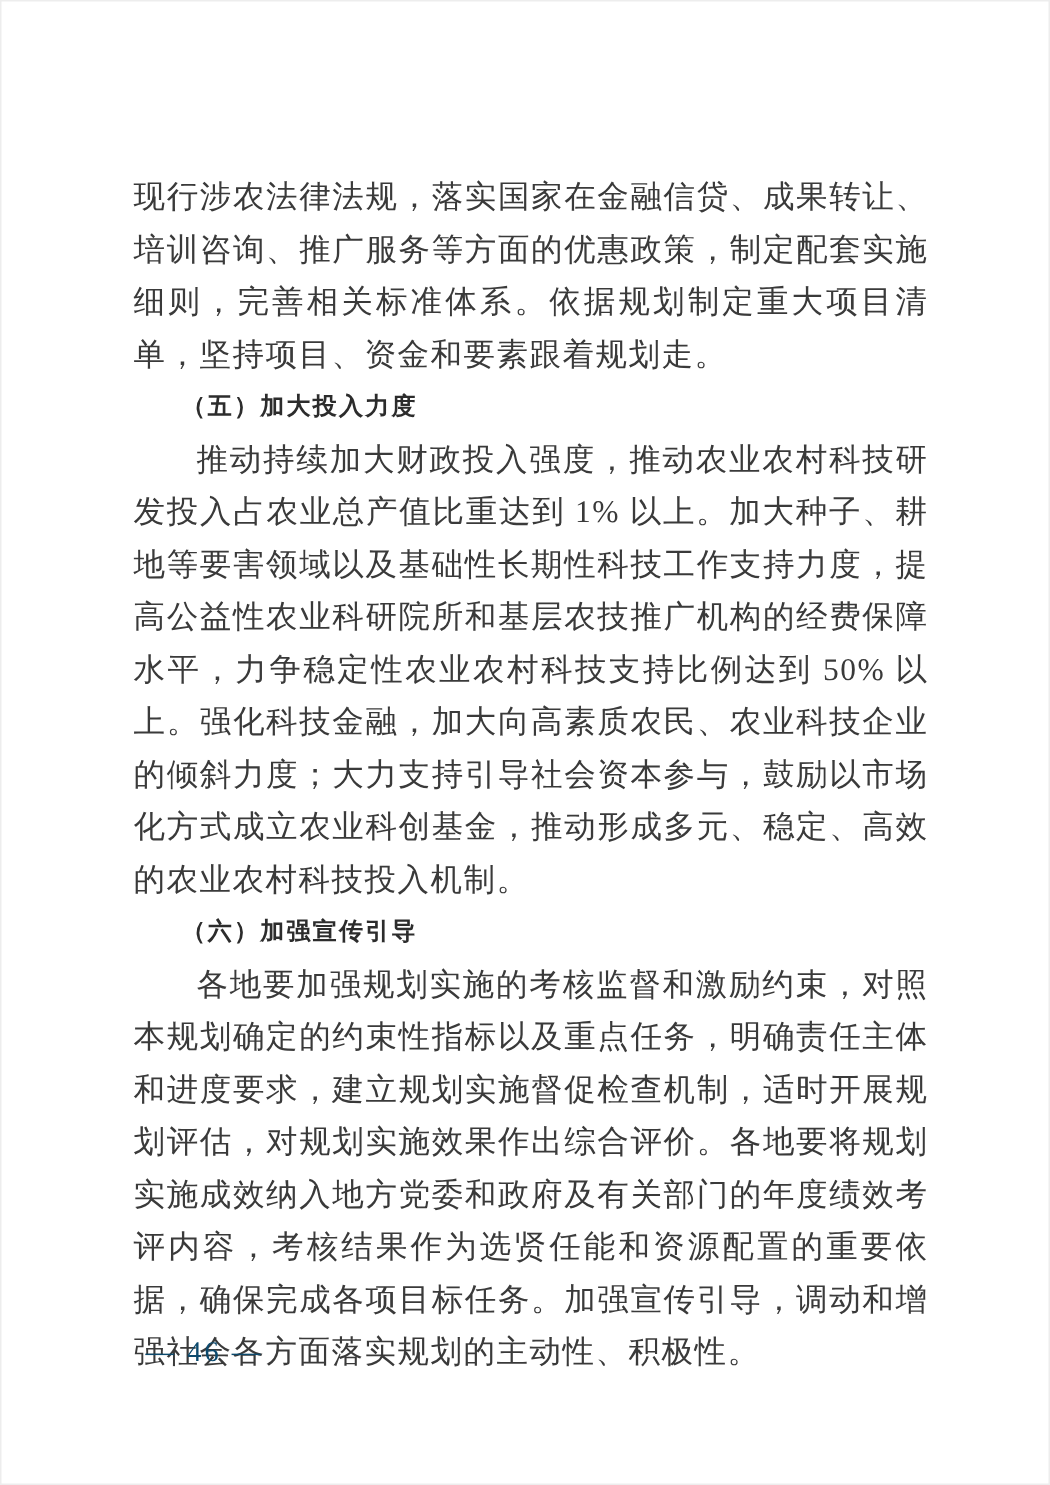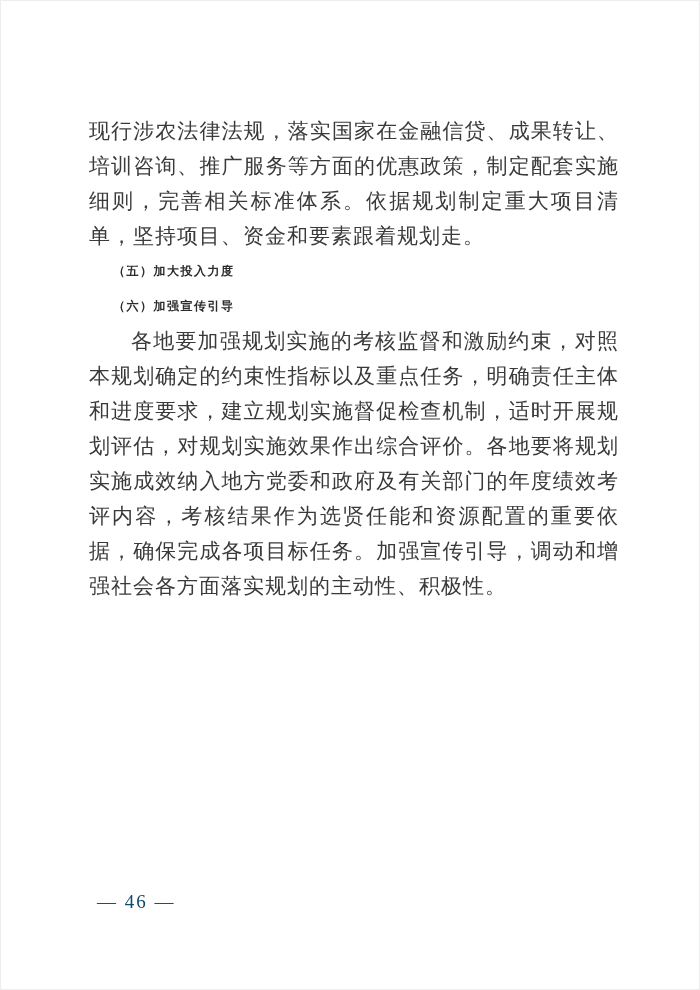--- a/index.html
+++ b/index.html
@@ -30,21 +30,21 @@
     text-align: justify;
     text-justify: inter-character;
     letter-spacing: 1px;
     color: #3a3a3a;
   }
   .para.indent {
     text-indent: 2em;
   }
   .heading {
     margin: 0;
-    font-size: 12px;
+    font-size: 16px;
     line-height: 35px;
     font-weight: bold;
     text-indent: 2em;
     letter-spacing: 1.5px;
     color: #2c2c2c;
   }
   .page-number {
     position: absolute;
     left: 96px;
     top: 889px;
@@ -56,19 +56,20 @@
   }
 </style>
 </head>
 <body>
 
 <div class="page-content">
   <p class="para">现行涉农法律法规，落实国家在金融信贷、成果转让、培训咨询、推广服务等方面的优惠政策，制定配套实施细则，完善相关标准体系。依据规划制定重大项目清单，坚持项目、资金和要素跟着规划走。</p>
 
   <p class="heading">（五）加大投入力度</p>
 
+  <p class="para indent">推动持续加大财政投入强度，推动农业农村科技研发投入占农业总产值比重达到 1% 以上。加大种子、耕地等要害领域以及基础性长期性科技工作支持力度，提高公益性农业科研院所和基层农技推广机构的经费保障水平，力争稳定性农业农村科技支持比例达到 50% 以上。强化科技金融，加大向高素质农民、农业科技企业的倾斜力度；大力支持引导社会资本参与，鼓励以市场化方式成立农业科创基金，推动形成多元、稳定、高效的农业农村科技投入机制。</p>
 
   <p class="heading">（六）加强宣传引导</p>
 
   <p class="para indent">各地要加强规划实施的考核监督和激励约束，对照本规划确定的约束性指标以及重点任务，明确责任主体和进度要求，建立规划实施督促检查机制，适时开展规划评估，对规划实施效果作出综合评价。各地要将规划实施成效纳入地方党委和政府及有关部门的年度绩效考评内容，考核结果作为选贤任能和资源配置的重要依据，确保完成各项目标任务。加强宣传引导，调动和增强社会各方面落实规划的主动性、积极性。</p>
 </div>
 
 <div class="page-number">— 46 —</div>
 
 </body></html>

